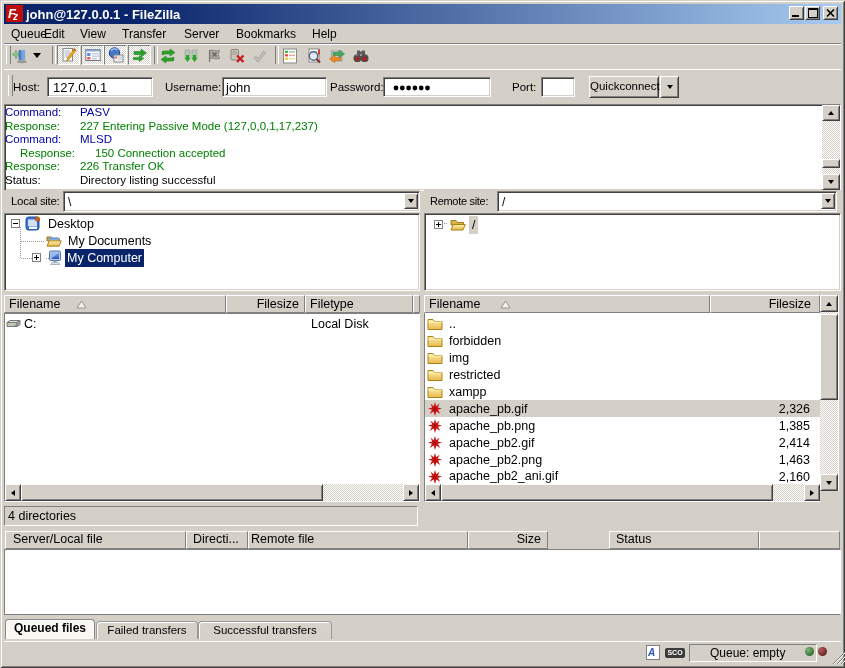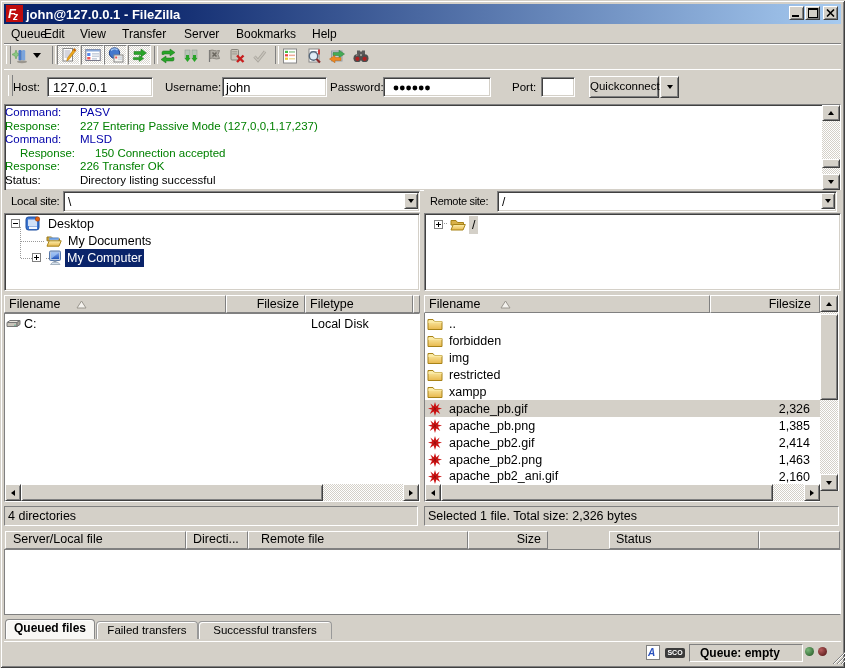--- a/index.html
+++ b/index.html
@@ -510,48 +510,45 @@
 <div class="abs sbtrack" style="left:820px;top:295px;width:18px;height:196px;border-right:1px solid #fff;">
   <div class="sbbtn" style="left:0;top:0;width:18px;height:17px;">
         <div class="arr arrU"></div>
       </div>
   <div class="sbthumb" style="left:0;top:19px;width:18px;height:86px;"></div>
   <div class="sbbtn" style="left:0;bottom:0;width:18px;height:17px;">
         <div class="arr arrD"></div>
       </div>
 </div>
 
-<div class="abs" style="left:424px;top:504px;width:417px;height:24px;background:#d4d0c8;">
-  <div class="abs sunkenlite" style="left:0px;top:2px;width:415px;height:20px;box-sizing:border-box;padding-left:3px;line-height:18px;font-size:12.5px;">Selected 1 file. Total size: 2,326 bytes</div>
-</div>
 
 <div class="abs" style="left:4px;top:531px;width:837px;height:18px;background:#d4d0c8;">
   <div class="hdrcell" style="left:1px;width:181px;padding-left:7px;line-height:15px;">Server/Local file</div>
   <div class="hdrcell" style="left:182px;width:62px;line-height:15px;padding-left:6px;">Directi...</div>
-  <div class="hdrcell" style="left:244px;width:220px;line-height:15px;padding-left:12px;">Remote file</div>
+  <div class="hdrcell" style="left:244px;width:220px;line-height:15px;padding-left:2px;">Remote file</div>
   <div class="hdrcell" style="left:464px;width:80px;line-height:15px;text-align:right;padding-right:6px;padding-left:0;">Size</div>
   <div class="hdrcell" style="left:544px;width:61px;line-height:15px;padding-left:6px;margin-top:34px;">Priority</div>
   <div class="hdrcell" style="left:605px;width:150px;line-height:15px;padding-left:6px;">Status</div>
   <div class="hdrcell" style="left:755px;width:81px;line-height:15px;"></div>
 </div>
 
 <div class="abs white" style="left:4px;top:549px;width:837px;height:66px;box-sizing:border-box;border:1px solid;border-color:#808080 #fff #808080 #808080;"></div>
 
 <div class="abs" style="left:4px;top:617px;width:837px;height:22px;background:#d4d0c8;">
   <div class="abs" style="left:1px;top:2px;width:88px;height:19px;background:#f8f7f4;border:1px solid #888;border-bottom:none;border-radius:4px 4px 0 0;box-shadow:inset 1px 1px 0 #fff;text-align:center;font-weight:bold;line-height:17px;z-index:2;">Queued files</div>
   <div class="abs" style="left:92px;top:4px;width:100px;height:17px;background:#d6d2ca;border:1px solid #999;border-bottom:none;border-radius:4px 4px 0 0;box-shadow:inset 1px 1px 0 #fff;text-align:center;line-height:16px;font-size:11.5px;">Failed transfers</div>
   <div class="abs" style="left:194px;top:4px;width:132px;height:17px;background:#d6d2ca;border:1px solid #999;border-bottom:none;border-radius:4px 4px 0 0;box-shadow:inset 1px 1px 0 #fff;text-align:center;line-height:16px;font-size:11.5px;">Successful transfers</div>
 </div>
 
 <div class="abs" style="left:4px;top:641px;width:837px;height:23px;background:#d4d0c8;border-top:1px solid #fff;">
   <div class="abs" style="left:642px;top:3px;width:14px;height:15px;background:#fff;border:1px solid #808080;box-sizing:border-box;">
         <span style="position:absolute;left:1px;top:1px;font-size:10px;font-weight:bold;color:#2a52be;font-style:italic;">A</span>
       </div>
   <div class="abs" style="left:661px;top:6px;width:20px;height:10px;background:#3a3a3a;border-radius:2px;color:#fff;font-size:7px;text-align:center;line-height:10px;font-weight:bold;">SCO</div>
-  <div class="abs sunkenlite" style="left:685px;top:2px;width:114px;height:18px;box-sizing:border-box;padding-left:10px;line-height:16px;font-weight:bold;">Queue: empty</div>
+  <div class="abs sunkenlite" style="left:685px;top:2px;width:128px;height:18px;box-sizing:border-box;padding-left:20px;line-height:16px;">Queue: empty</div>
   <div class="abs led" style="left:801px;top:5px;background:radial-gradient(circle at 3px 3px,#7ab87a,#1d4f1d);"></div>
   <div class="abs led" style="left:814px;top:5px;background:radial-gradient(circle at 3px 3px,#b65c5c,#4a0f0f);"></div>
   <svg class="abs" style="left:829px;top:10px;" width="12" height="12">
         <g stroke="#808080" stroke-width="1">
           <line x1="12" y1="0" x2="0" y2="12"></line>
           <line x1="12" y1="4" x2="4" y2="12"></line>
           <line x1="12" y1="8" x2="8" y2="12"></line>
         </g>
         <g stroke="#fff" stroke-width="1">
           <line x1="12" y1="1" x2="1" y2="12"></line>

